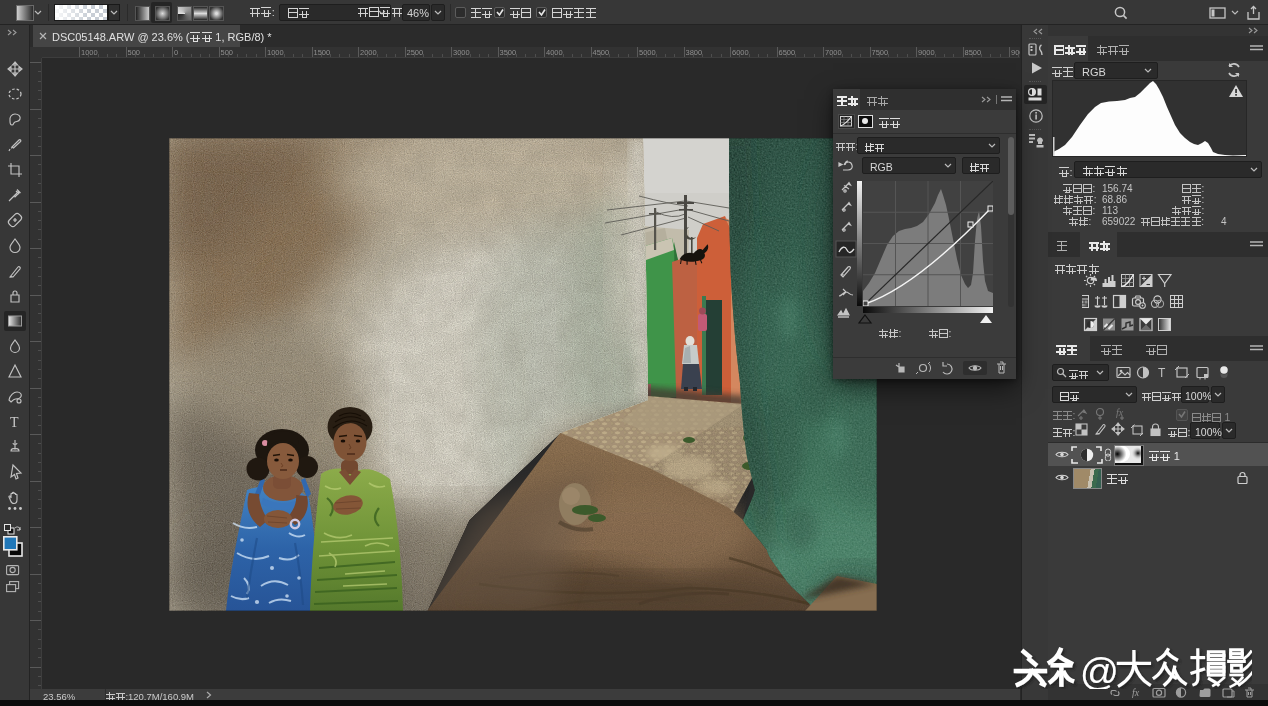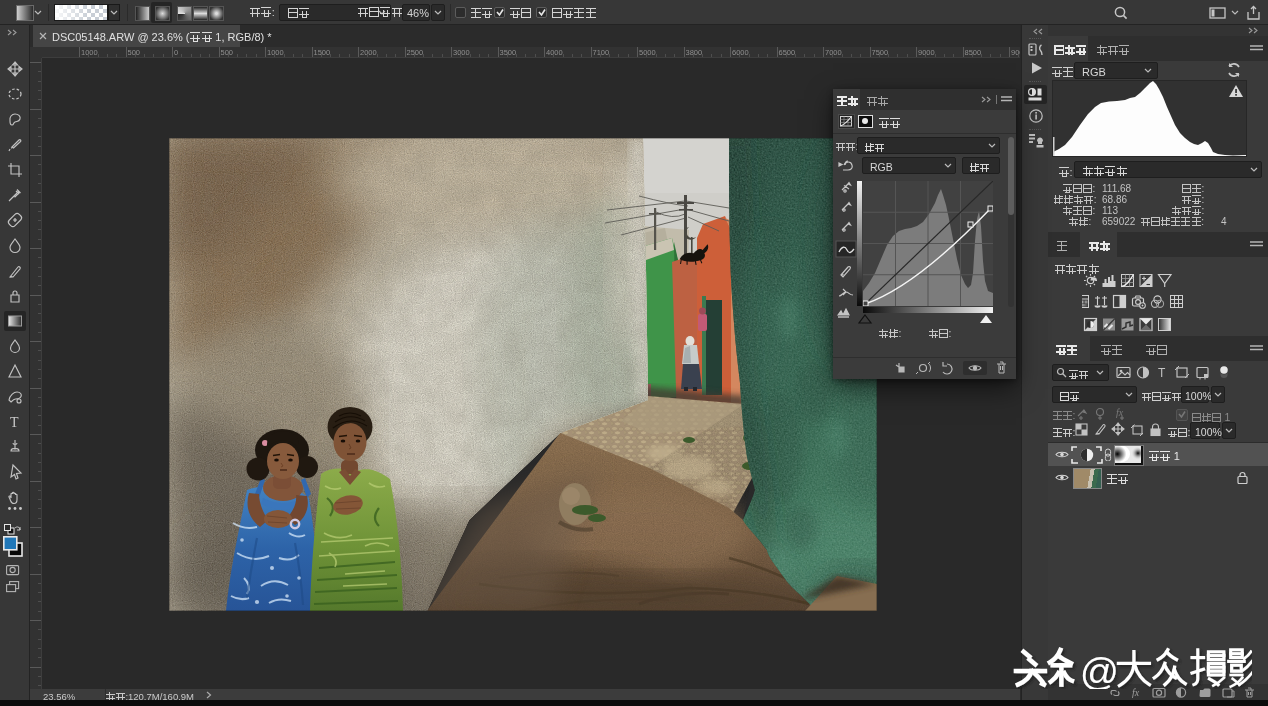--- a/index.html
+++ b/index.html
@@ -245,21 +245,21 @@
       <div class="a" style="left:476.8px;top:7px;width:1px;height:4px;background:#4e4e4e"></div>
       <div class="a" style="left:486.1px;top:7px;width:1px;height:4px;background:#4e4e4e"></div>
       <div class="a" style="left:495.4px;top:7px;width:1px;height:4px;background:#4e4e4e"></div>
       <div class="a" style="left:504.7px;top:7px;width:1px;height:4px;background:#4e4e4e"></div>
       <div class="a" style="left:516px;top:1px;font-size:7.5px;color:#8f8f8f">4000</div>
       <div class="a" style="left:514px;top:0;width:1px;height:11px;background:#5a5a5a"></div>
       <div class="a" style="left:523.3px;top:7px;width:1px;height:4px;background:#4e4e4e"></div>
       <div class="a" style="left:532.6px;top:7px;width:1px;height:4px;background:#4e4e4e"></div>
       <div class="a" style="left:541.9px;top:7px;width:1px;height:4px;background:#4e4e4e"></div>
       <div class="a" style="left:551.2px;top:7px;width:1px;height:4px;background:#4e4e4e"></div>
-      <div class="a" style="left:562.5px;top:1px;font-size:7.5px;color:#8f8f8f">7100</div>
+      <div class="a" style="left:562.5px;top:1px;font-size:7.5px;color:#8f8f8f">4500</div>
       <div class="a" style="left:560.5px;top:0;width:1px;height:11px;background:#5a5a5a"></div>
       <div class="a" style="left:569.8px;top:7px;width:1px;height:4px;background:#4e4e4e"></div>
       <div class="a" style="left:579.1px;top:7px;width:1px;height:4px;background:#4e4e4e"></div>
       <div class="a" style="left:588.4px;top:7px;width:1px;height:4px;background:#4e4e4e"></div>
       <div class="a" style="left:597.7px;top:7px;width:1px;height:4px;background:#4e4e4e"></div>
       <div class="a" style="left:609px;top:1px;font-size:7.5px;color:#8f8f8f">5000</div>
       <div class="a" style="left:607px;top:0;width:1px;height:11px;background:#5a5a5a"></div>
       <div class="a" style="left:616.3px;top:7px;width:1px;height:4px;background:#4e4e4e"></div>
       <div class="a" style="left:625.6px;top:7px;width:1px;height:4px;background:#4e4e4e"></div>
       <div class="a" style="left:634.9px;top:7px;width:1px;height:4px;background:#4e4e4e"></div>
@@ -765,21 +765,21 @@
         </svg>
   </div>
   <div class="a" style="left:10px;top:141px;font-size:11px;color:#cfcfcf"><i style="display:inline-block;width:10px;height:10px;margin:0 0.7px;vertical-align:-0.9px;background-image:linear-gradient(rgb(207, 207, 207),rgb(207, 207, 207)),linear-gradient(rgb(207, 207, 207),rgb(207, 207, 207)),linear-gradient(rgb(207, 207, 207),rgb(207, 207, 207)),linear-gradient(rgb(207, 207, 207),rgb(207, 207, 207)),linear-gradient(rgb(207, 207, 207),rgb(207, 207, 207));background-size:10px 1px,1px 7px,1px 7px,10px 1px,5px 1px;background-position:0px 0px,3px 3px,7px 3px,0px 6px,3px 9px;background-repeat:no-repeat"></i>:</div>
   <div class="a dd" style="left:26px;top:136px;width:188px;height:17px"></div>
   <div class="a" style="left:34px;top:140px;font-size:11px;color:#d8d8d8"><i style="display:inline-block;width:10px;height:10px;margin:0 0.7px;vertical-align:-0.9px;background-image:linear-gradient(rgb(216, 216, 216),rgb(216, 216, 216)),linear-gradient(rgb(216, 216, 216),rgb(216, 216, 216)),linear-gradient(rgb(216, 216, 216),rgb(216, 216, 216)),linear-gradient(rgb(216, 216, 216),rgb(216, 216, 216));background-size:10px 1px,10px 1px,1px 10px,1px 6px;background-position:0px 2px,0px 7px,3px 0px,6px 4px;background-repeat:no-repeat"></i><i style="display:inline-block;width:10px;height:10px;margin:0 0.7px;vertical-align:-0.9px;background-image:linear-gradient(rgb(216, 216, 216),rgb(216, 216, 216)),linear-gradient(rgb(216, 216, 216),rgb(216, 216, 216)),linear-gradient(rgb(216, 216, 216),rgb(216, 216, 216)),linear-gradient(rgb(216, 216, 216),rgb(216, 216, 216));background-size:10px 1px,10px 1px,1px 10px,1px 6px;background-position:0px 2px,0px 7px,3px 0px,6px 4px;background-repeat:no-repeat"></i><i style="display:inline-block;width:10px;height:10px;margin:0 0.7px;vertical-align:-0.9px;background-image:linear-gradient(rgb(216, 216, 216),rgb(216, 216, 216)),linear-gradient(rgb(216, 216, 216),rgb(216, 216, 216)),linear-gradient(rgb(216, 216, 216),rgb(216, 216, 216)),linear-gradient(rgb(216, 216, 216),rgb(216, 216, 216)),linear-gradient(rgb(216, 216, 216),rgb(216, 216, 216));background-size:10px 1px,1px 7px,1px 7px,10px 1px,5px 1px;background-position:0px 0px,3px 3px,7px 3px,0px 6px,3px 9px;background-repeat:no-repeat"></i><i style="display:inline-block;width:10px;height:10px;margin:0 0.7px;vertical-align:-0.9px;background-image:linear-gradient(rgb(216, 216, 216),rgb(216, 216, 216)),linear-gradient(rgb(216, 216, 216),rgb(216, 216, 216)),linear-gradient(rgb(216, 216, 216),rgb(216, 216, 216)),linear-gradient(rgb(216, 216, 216),rgb(216, 216, 216));background-size:10px 1px,10px 1px,1px 10px,1px 6px;background-position:0px 2px,0px 7px,3px 0px,6px 4px;background-repeat:no-repeat"></i></div>
   <svg class="a" style="left:202px;top:142px" width="8" height="5">
         <path d="M1 1l3 3 3-3" stroke="#bbb" stroke-width="1.2" fill="none"></path>
       </svg>
 
   <div class="a" style="left:14px;top:158px;font-size:10px;color:#c4c4c4"><i style="display:inline-block;width:9px;height:9px;margin:0 0.6px;vertical-align:-0.8px;background-image:linear-gradient(rgb(196, 196, 196),rgb(196, 196, 196)),linear-gradient(rgb(196, 196, 196),rgb(196, 196, 196)),linear-gradient(rgb(196, 196, 196),rgb(196, 196, 196)),linear-gradient(rgb(196, 196, 196),rgb(196, 196, 196)),linear-gradient(rgb(196, 196, 196),rgb(196, 196, 196));background-size:9px 1px,1px 6px,1px 6px,9px 1px,5px 1px;background-position:0px 0px,3px 3px,6px 3px,0px 6px,2px 8px;background-repeat:no-repeat"></i><i style="display:inline-block;width:9px;height:9px;margin:0 0.6px;vertical-align:-0.8px;background-image:linear-gradient(rgb(196, 196, 196),rgb(196, 196, 196)),linear-gradient(rgb(196, 196, 196),rgb(196, 196, 196)),linear-gradient(rgb(196, 196, 196),rgb(196, 196, 196)),linear-gradient(rgb(196, 196, 196),rgb(196, 196, 196)),linear-gradient(rgb(196, 196, 196),rgb(196, 196, 196));background-size:9px 1px,9px 1px,1px 9px,1px 9px,7px 1px;background-position:0px 0px,0px 8px,0px 0px,8px 0px,1px 4px;background-repeat:no-repeat"></i><i style="display:inline-block;width:9px;height:9px;margin:0 0.6px;vertical-align:-0.8px;background-image:linear-gradient(rgb(196, 196, 196),rgb(196, 196, 196)),linear-gradient(rgb(196, 196, 196),rgb(196, 196, 196)),linear-gradient(rgb(196, 196, 196),rgb(196, 196, 196)),linear-gradient(rgb(196, 196, 196),rgb(196, 196, 196)),linear-gradient(rgb(196, 196, 196),rgb(196, 196, 196));background-size:9px 1px,9px 1px,1px 9px,1px 9px,7px 1px;background-position:0px 0px,0px 8px,0px 0px,8px 0px,1px 4px;background-repeat:no-repeat"></i>:</div>
-  <div class="a" style="left:54px;top:158px;font-size:10px;color:#c4c4c4">111.68</div>
+  <div class="a" style="left:54px;top:158px;font-size:10px;color:#c4c4c4">156.74</div>
   <div class="a" style="left:5px;top:169px;font-size:10px;color:#c4c4c4"><i style="display:inline-block;width:9px;height:9px;margin:0 0.6px;vertical-align:-0.8px;background-image:linear-gradient(rgb(196, 196, 196),rgb(196, 196, 196)),linear-gradient(rgb(196, 196, 196),rgb(196, 196, 196)),linear-gradient(rgb(196, 196, 196),rgb(196, 196, 196)),linear-gradient(rgb(196, 196, 196),rgb(196, 196, 196)),linear-gradient(rgb(196, 196, 196),rgb(196, 196, 196));background-size:1px 9px,1px 9px,9px 1px,9px 1px,4px 1px;background-position:1px 0px,5px 0px,0px 3px,0px 7px,5px 1px;background-repeat:no-repeat"></i><i style="display:inline-block;width:9px;height:9px;margin:0 0.6px;vertical-align:-0.8px;background-image:linear-gradient(rgb(196, 196, 196),rgb(196, 196, 196)),linear-gradient(rgb(196, 196, 196),rgb(196, 196, 196)),linear-gradient(rgb(196, 196, 196),rgb(196, 196, 196)),linear-gradient(rgb(196, 196, 196),rgb(196, 196, 196)),linear-gradient(rgb(196, 196, 196),rgb(196, 196, 196));background-size:1px 9px,1px 9px,9px 1px,9px 1px,4px 1px;background-position:1px 0px,5px 0px,0px 3px,0px 7px,5px 1px;background-repeat:no-repeat"></i><i style="display:inline-block;width:9px;height:9px;margin:0 0.6px;vertical-align:-0.8px;background-image:linear-gradient(rgb(196, 196, 196),rgb(196, 196, 196)),linear-gradient(rgb(196, 196, 196),rgb(196, 196, 196)),linear-gradient(rgb(196, 196, 196),rgb(196, 196, 196)),linear-gradient(rgb(196, 196, 196),rgb(196, 196, 196));background-size:9px 1px,9px 1px,1px 9px,1px 5px;background-position:0px 2px,0px 6px,3px 0px,6px 4px;background-repeat:no-repeat"></i><i style="display:inline-block;width:9px;height:9px;margin:0 0.6px;vertical-align:-0.8px;background-image:linear-gradient(rgb(196, 196, 196),rgb(196, 196, 196)),linear-gradient(rgb(196, 196, 196),rgb(196, 196, 196)),linear-gradient(rgb(196, 196, 196),rgb(196, 196, 196)),linear-gradient(rgb(196, 196, 196),rgb(196, 196, 196));background-size:9px 1px,9px 1px,1px 8px,1px 8px;background-position:0px 1px,0px 5px,2px 1px,6px 1px;background-repeat:no-repeat"></i>:</div>
   <div class="a" style="left:54px;top:169px;font-size:10px;color:#c4c4c4">68.86</div>
   <div class="a" style="left:14px;top:180px;font-size:10px;color:#c4c4c4"><i style="display:inline-block;width:9px;height:9px;margin:0 0.6px;vertical-align:-0.8px;background-image:linear-gradient(rgb(196, 196, 196),rgb(196, 196, 196)),linear-gradient(rgb(196, 196, 196),rgb(196, 196, 196)),linear-gradient(rgb(196, 196, 196),rgb(196, 196, 196)),linear-gradient(rgb(196, 196, 196),rgb(196, 196, 196));background-size:9px 1px,9px 1px,1px 9px,1px 5px;background-position:0px 2px,0px 6px,3px 0px,6px 4px;background-repeat:no-repeat"></i><i style="display:inline-block;width:9px;height:9px;margin:0 0.6px;vertical-align:-0.8px;background-image:linear-gradient(rgb(196, 196, 196),rgb(196, 196, 196)),linear-gradient(rgb(196, 196, 196),rgb(196, 196, 196)),linear-gradient(rgb(196, 196, 196),rgb(196, 196, 196)),linear-gradient(rgb(196, 196, 196),rgb(196, 196, 196));background-size:9px 1px,9px 1px,9px 1px,1px 9px;background-position:0px 0px,0px 4px,0px 8px,4px 0px;background-repeat:no-repeat"></i><i style="display:inline-block;width:9px;height:9px;margin:0 0.6px;vertical-align:-0.8px;background-image:linear-gradient(rgb(196, 196, 196),rgb(196, 196, 196)),linear-gradient(rgb(196, 196, 196),rgb(196, 196, 196)),linear-gradient(rgb(196, 196, 196),rgb(196, 196, 196)),linear-gradient(rgb(196, 196, 196),rgb(196, 196, 196)),linear-gradient(rgb(196, 196, 196),rgb(196, 196, 196));background-size:9px 1px,9px 1px,1px 9px,1px 9px,7px 1px;background-position:0px 0px,0px 8px,0px 0px,8px 0px,1px 4px;background-repeat:no-repeat"></i>:</div>
   <div class="a" style="left:54px;top:180px;font-size:10px;color:#c4c4c4">113</div>
   <div class="a" style="left:20px;top:191px;font-size:10px;color:#c4c4c4"><i style="display:inline-block;width:9px;height:9px;margin:0 0.6px;vertical-align:-0.8px;background-image:linear-gradient(rgb(196, 196, 196),rgb(196, 196, 196)),linear-gradient(rgb(196, 196, 196),rgb(196, 196, 196)),linear-gradient(rgb(196, 196, 196),rgb(196, 196, 196)),linear-gradient(rgb(196, 196, 196),rgb(196, 196, 196));background-size:9px 1px,9px 1px,1px 9px,1px 5px;background-position:0px 2px,0px 6px,3px 0px,6px 4px;background-repeat:no-repeat"></i><i style="display:inline-block;width:9px;height:9px;margin:0 0.6px;vertical-align:-0.8px;background-image:linear-gradient(rgb(196, 196, 196),rgb(196, 196, 196)),linear-gradient(rgb(196, 196, 196),rgb(196, 196, 196)),linear-gradient(rgb(196, 196, 196),rgb(196, 196, 196)),linear-gradient(rgb(196, 196, 196),rgb(196, 196, 196)),linear-gradient(rgb(196, 196, 196),rgb(196, 196, 196));background-size:1px 9px,1px 9px,9px 1px,9px 1px,4px 1px;background-position:1px 0px,5px 0px,0px 3px,0px 7px,5px 1px;background-repeat:no-repeat"></i>:</div>
   <div class="a" style="left:54px;top:191px;font-size:10px;color:#c4c4c4">659022</div>
   <div class="a" style="left:133px;top:158px;font-size:10px;color:#c4c4c4"><i style="display:inline-block;width:9px;height:9px;margin:0 0.6px;vertical-align:-0.8px;background-image:linear-gradient(rgb(196, 196, 196),rgb(196, 196, 196)),linear-gradient(rgb(196, 196, 196),rgb(196, 196, 196)),linear-gradient(rgb(196, 196, 196),rgb(196, 196, 196)),linear-gradient(rgb(196, 196, 196),rgb(196, 196, 196)),linear-gradient(rgb(196, 196, 196),rgb(196, 196, 196));background-size:9px 1px,9px 1px,1px 9px,1px 9px,7px 1px;background-position:0px 0px,0px 8px,0px 0px,8px 0px,1px 4px;background-repeat:no-repeat"></i><i style="display:inline-block;width:9px;height:9px;margin:0 0.6px;vertical-align:-0.8px;background-image:linear-gradient(rgb(196, 196, 196),rgb(196, 196, 196)),linear-gradient(rgb(196, 196, 196),rgb(196, 196, 196)),linear-gradient(rgb(196, 196, 196),rgb(196, 196, 196)),linear-gradient(rgb(196, 196, 196),rgb(196, 196, 196));background-size:9px 1px,9px 1px,9px 1px,1px 9px;background-position:0px 0px,0px 4px,0px 8px,4px 0px;background-repeat:no-repeat"></i>:</div>
   <div class="a" style="left:133px;top:169px;font-size:10px;color:#c4c4c4"><i style="display:inline-block;width:9px;height:9px;margin:0 0.6px;vertical-align:-0.8px;background-image:linear-gradient(rgb(196, 196, 196),rgb(196, 196, 196)),linear-gradient(rgb(196, 196, 196),rgb(196, 196, 196)),linear-gradient(rgb(196, 196, 196),rgb(196, 196, 196)),linear-gradient(rgb(196, 196, 196),rgb(196, 196, 196));background-size:9px 1px,9px 1px,1px 8px,1px 8px;background-position:0px 1px,0px 5px,2px 1px,6px 1px;background-repeat:no-repeat"></i><i style="display:inline-block;width:9px;height:9px;margin:0 0.6px;vertical-align:-0.8px;background-image:linear-gradient(rgb(196, 196, 196),rgb(196, 196, 196)),linear-gradient(rgb(196, 196, 196),rgb(196, 196, 196)),linear-gradient(rgb(196, 196, 196),rgb(196, 196, 196)),linear-gradient(rgb(196, 196, 196),rgb(196, 196, 196)),linear-gradient(rgb(196, 196, 196),rgb(196, 196, 196));background-size:9px 1px,1px 6px,1px 6px,9px 1px,5px 1px;background-position:0px 0px,3px 3px,6px 3px,0px 6px,2px 8px;background-repeat:no-repeat"></i>:</div>
   <div class="a" style="left:123px;top:180px;font-size:10px;color:#c4c4c4"><i style="display:inline-block;width:9px;height:9px;margin:0 0.6px;vertical-align:-0.8px;background-image:linear-gradient(rgb(196, 196, 196),rgb(196, 196, 196)),linear-gradient(rgb(196, 196, 196),rgb(196, 196, 196)),linear-gradient(rgb(196, 196, 196),rgb(196, 196, 196)),linear-gradient(rgb(196, 196, 196),rgb(196, 196, 196));background-size:9px 1px,9px 1px,1px 9px,1px 5px;background-position:0px 2px,0px 6px,3px 0px,6px 4px;background-repeat:no-repeat"></i><i style="display:inline-block;width:9px;height:9px;margin:0 0.6px;vertical-align:-0.8px;background-image:linear-gradient(rgb(196, 196, 196),rgb(196, 196, 196)),linear-gradient(rgb(196, 196, 196),rgb(196, 196, 196)),linear-gradient(rgb(196, 196, 196),rgb(196, 196, 196)),linear-gradient(rgb(196, 196, 196),rgb(196, 196, 196));background-size:9px 1px,9px 1px,1px 8px,1px 8px;background-position:0px 1px,0px 5px,2px 1px,6px 1px;background-repeat:no-repeat"></i><i style="display:inline-block;width:9px;height:9px;margin:0 0.6px;vertical-align:-0.8px;background-image:linear-gradient(rgb(196, 196, 196),rgb(196, 196, 196)),linear-gradient(rgb(196, 196, 196),rgb(196, 196, 196)),linear-gradient(rgb(196, 196, 196),rgb(196, 196, 196)),linear-gradient(rgb(196, 196, 196),rgb(196, 196, 196)),linear-gradient(rgb(196, 196, 196),rgb(196, 196, 196));background-size:9px 1px,1px 6px,1px 6px,9px 1px,5px 1px;background-position:0px 0px,3px 3px,6px 3px,0px 6px,2px 8px;background-repeat:no-repeat"></i>:</div>
   <div class="a" style="left:92px;top:191px;font-size:10px;color:#c4c4c4"><i style="display:inline-block;width:9px;height:9px;margin:0 0.6px;vertical-align:-0.8px;background-image:linear-gradient(rgb(196, 196, 196),rgb(196, 196, 196)),linear-gradient(rgb(196, 196, 196),rgb(196, 196, 196)),linear-gradient(rgb(196, 196, 196),rgb(196, 196, 196)),linear-gradient(rgb(196, 196, 196),rgb(196, 196, 196));background-size:9px 1px,9px 1px,1px 8px,1px 8px;background-position:0px 1px,0px 5px,2px 1px,6px 1px;background-repeat:no-repeat"></i><i style="display:inline-block;width:9px;height:9px;margin:0 0.6px;vertical-align:-0.8px;background-image:linear-gradient(rgb(196, 196, 196),rgb(196, 196, 196)),linear-gradient(rgb(196, 196, 196),rgb(196, 196, 196)),linear-gradient(rgb(196, 196, 196),rgb(196, 196, 196)),linear-gradient(rgb(196, 196, 196),rgb(196, 196, 196)),linear-gradient(rgb(196, 196, 196),rgb(196, 196, 196));background-size:9px 1px,9px 1px,1px 9px,1px 9px,7px 1px;background-position:0px 0px,0px 8px,0px 0px,8px 0px,1px 4px;background-repeat:no-repeat"></i><i style="display:inline-block;width:9px;height:9px;margin:0 0.6px;vertical-align:-0.8px;background-image:linear-gradient(rgb(196, 196, 196),rgb(196, 196, 196)),linear-gradient(rgb(196, 196, 196),rgb(196, 196, 196)),linear-gradient(rgb(196, 196, 196),rgb(196, 196, 196)),linear-gradient(rgb(196, 196, 196),rgb(196, 196, 196)),linear-gradient(rgb(196, 196, 196),rgb(196, 196, 196));background-size:1px 9px,1px 9px,9px 1px,9px 1px,4px 1px;background-position:1px 0px,5px 0px,0px 3px,0px 7px,5px 1px;background-repeat:no-repeat"></i><i style="display:inline-block;width:9px;height:9px;margin:0 0.6px;vertical-align:-0.8px;background-image:linear-gradient(rgb(196, 196, 196),rgb(196, 196, 196)),linear-gradient(rgb(196, 196, 196),rgb(196, 196, 196)),linear-gradient(rgb(196, 196, 196),rgb(196, 196, 196)),linear-gradient(rgb(196, 196, 196),rgb(196, 196, 196));background-size:9px 1px,9px 1px,9px 1px,1px 9px;background-position:0px 0px,0px 4px,0px 8px,4px 0px;background-repeat:no-repeat"></i><i style="display:inline-block;width:9px;height:9px;margin:0 0.6px;vertical-align:-0.8px;background-image:linear-gradient(rgb(196, 196, 196),rgb(196, 196, 196)),linear-gradient(rgb(196, 196, 196),rgb(196, 196, 196)),linear-gradient(rgb(196, 196, 196),rgb(196, 196, 196)),linear-gradient(rgb(196, 196, 196),rgb(196, 196, 196));background-size:9px 1px,9px 1px,9px 1px,1px 9px;background-position:0px 0px,0px 4px,0px 8px,4px 0px;background-repeat:no-repeat"></i><i style="display:inline-block;width:9px;height:9px;margin:0 0.6px;vertical-align:-0.8px;background-image:linear-gradient(rgb(196, 196, 196),rgb(196, 196, 196)),linear-gradient(rgb(196, 196, 196),rgb(196, 196, 196)),linear-gradient(rgb(196, 196, 196),rgb(196, 196, 196)),linear-gradient(rgb(196, 196, 196),rgb(196, 196, 196));background-size:9px 1px,9px 1px,9px 1px,1px 9px;background-position:0px 0px,0px 4px,0px 8px,4px 0px;background-repeat:no-repeat"></i>:</div>

